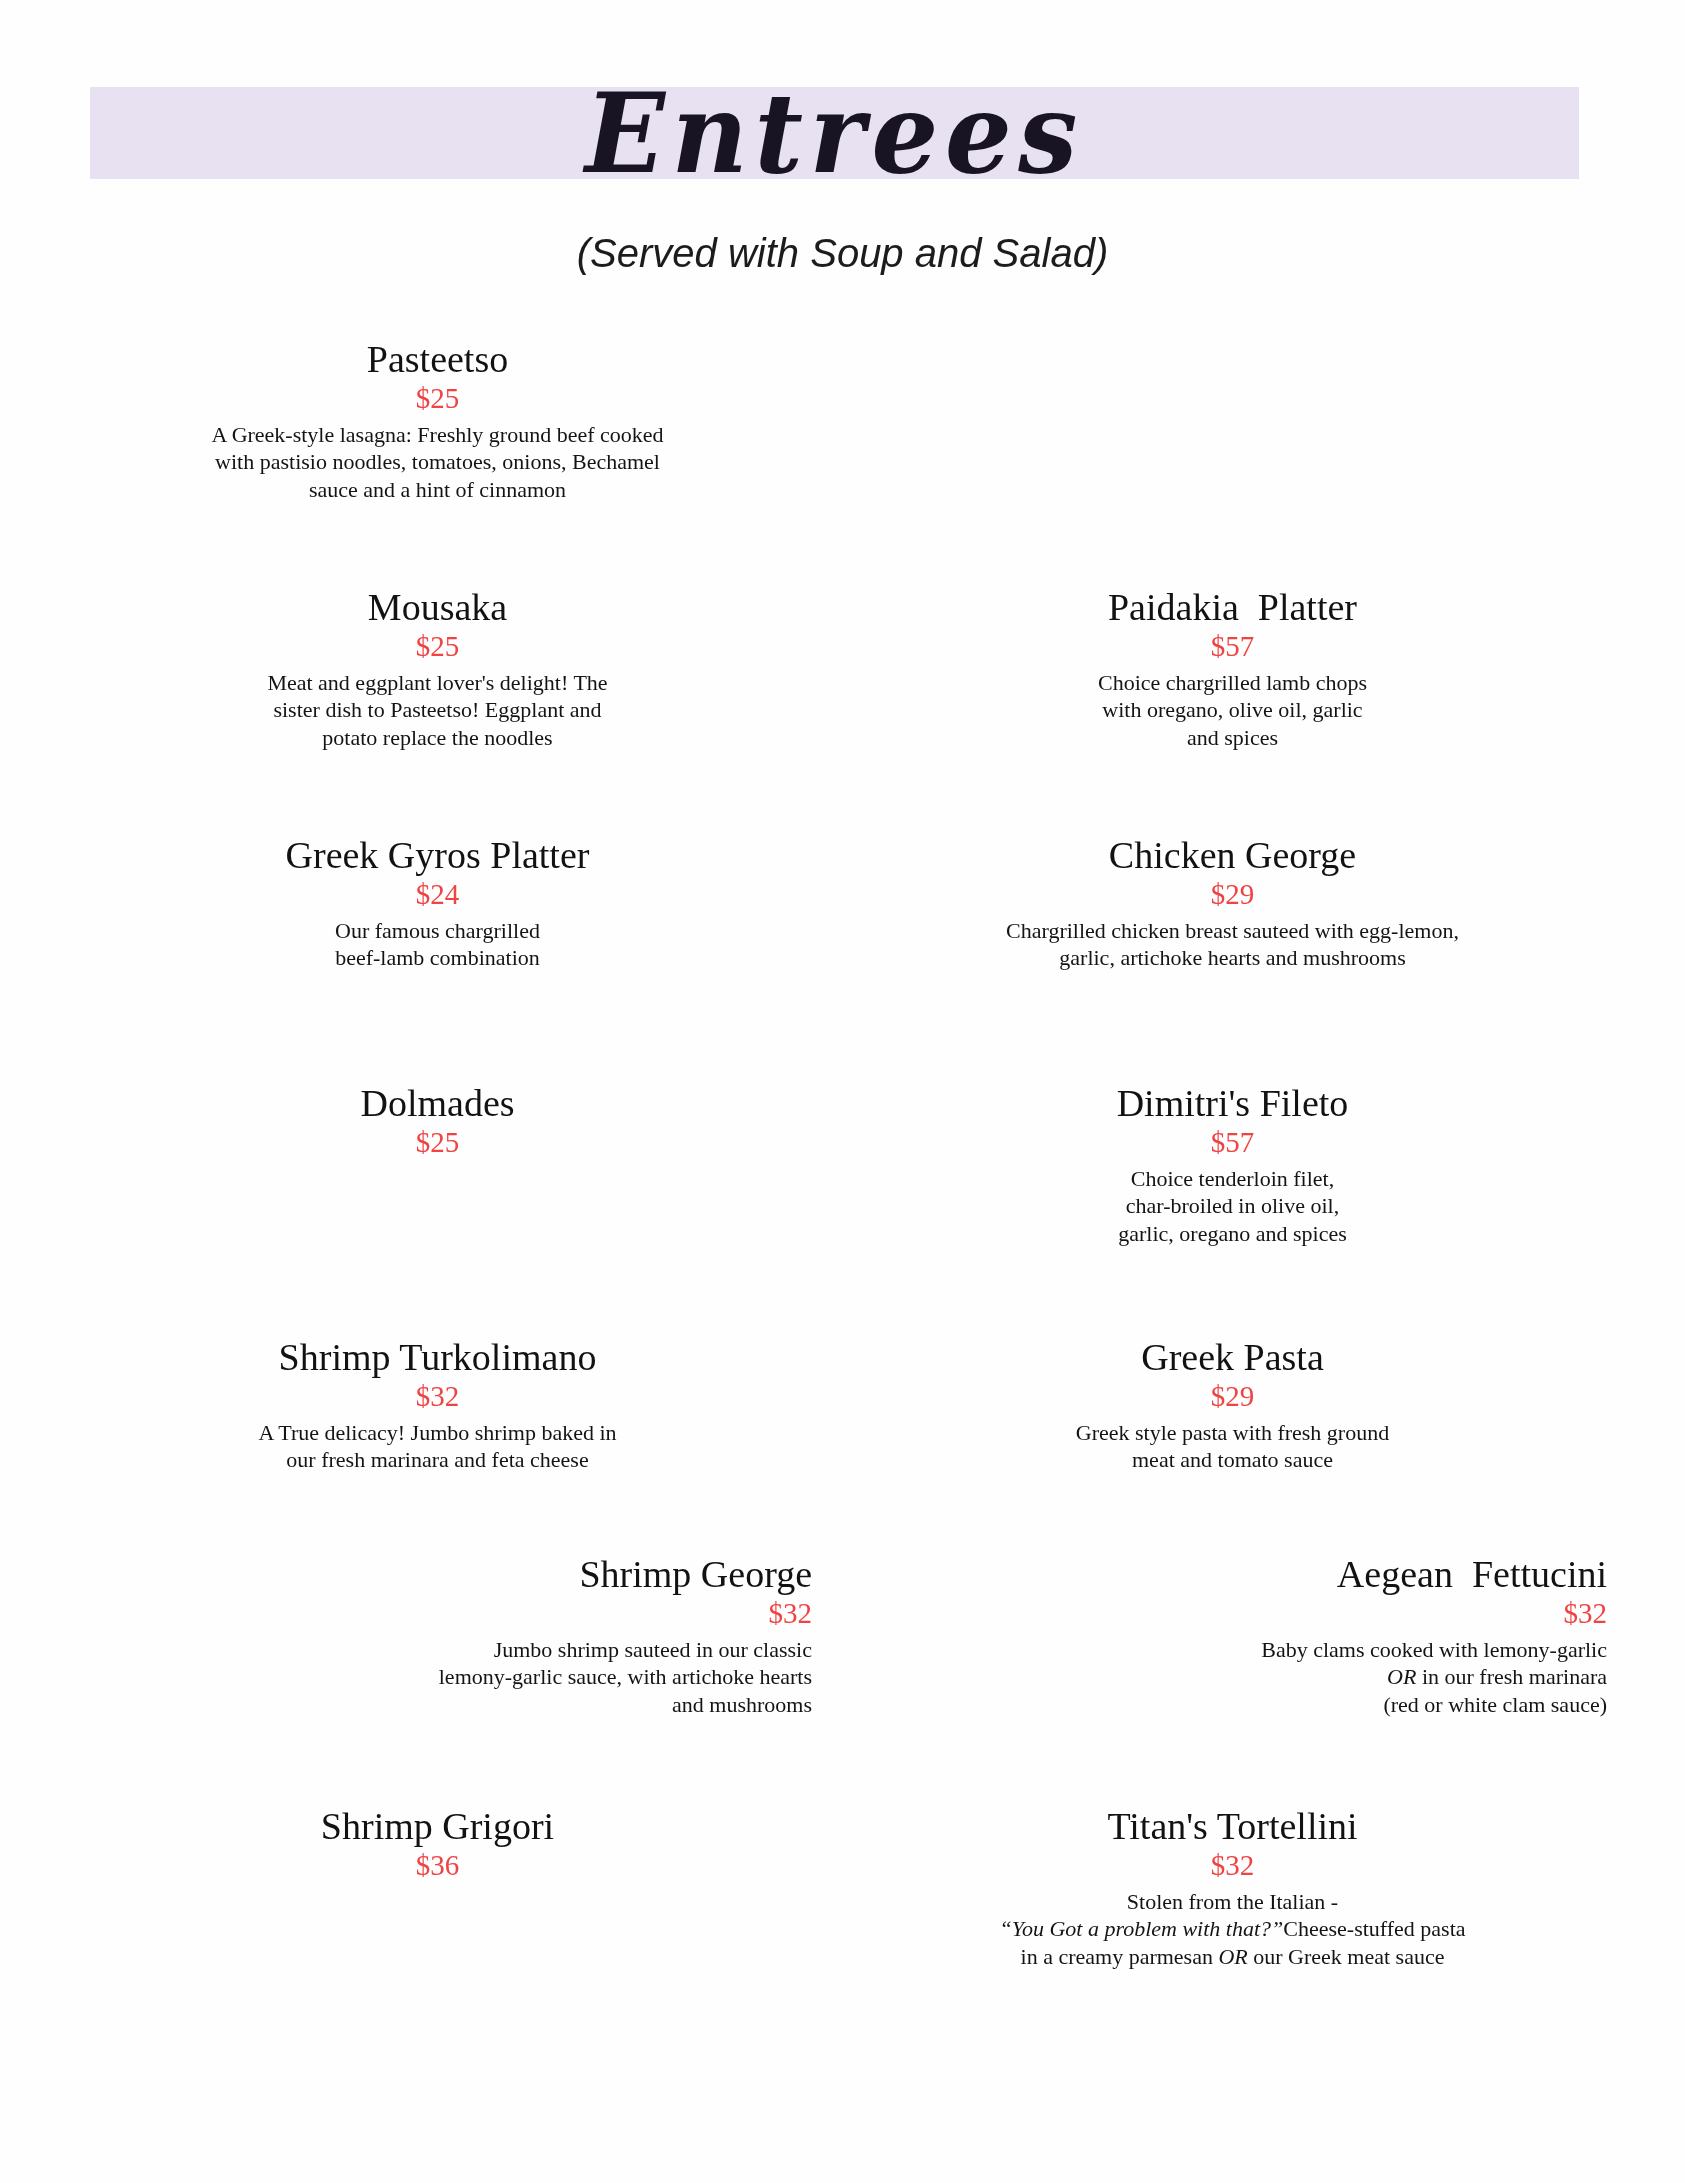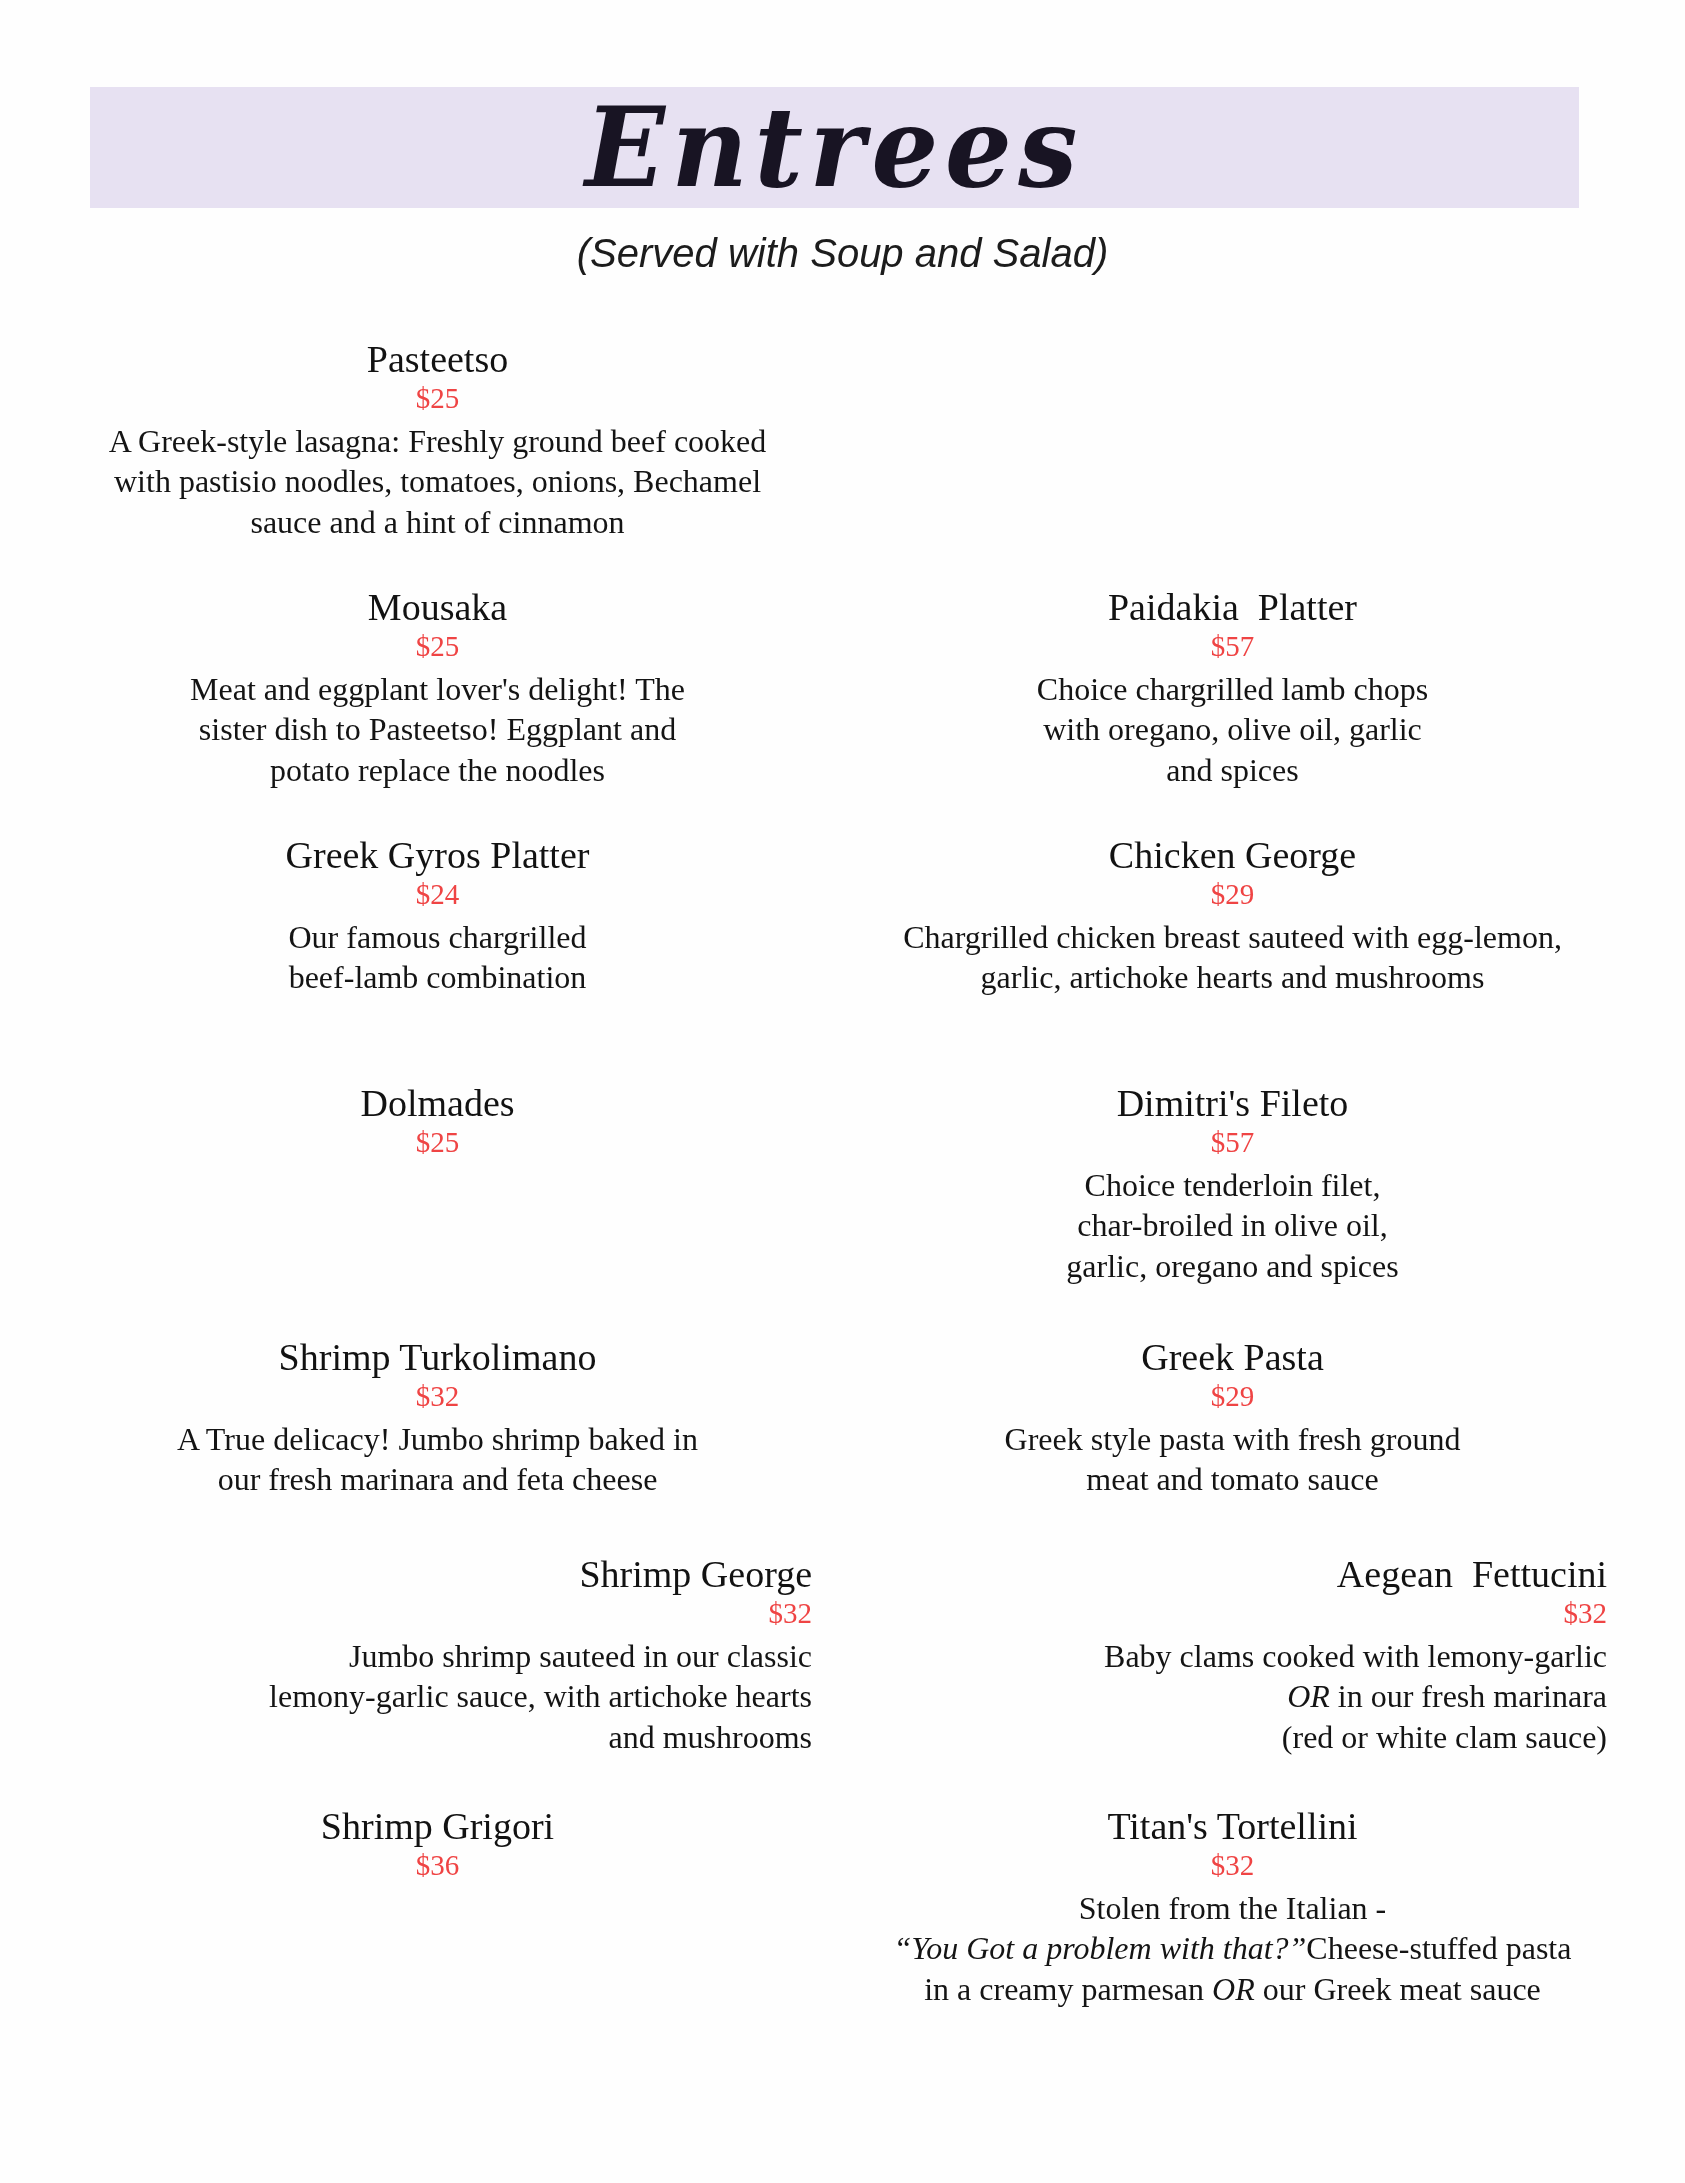--- a/index.html
+++ b/index.html
@@ -14,21 +14,21 @@
     background: #fefefe;
     font-family: "Liberation Serif", serif;
     color: #161616;
     overflow: hidden;
   }
   .banner {
     position: absolute;
     left: 90px;
     top: 87px;
     width: 1489px;
-    height: 121px;
+    height: 92px;
     display: flex;
     align-items: center;
     justify-content: center;
   }
   .banner-title {
     font-family: "DejaVu Serif", serif;
     font-style: italic;
     font-weight: bold;
     font-size: 105px;
     line-height: 1;
@@ -75,21 +75,21 @@
     white-space: pre-wrap;
     color: #121212;
   }
   .item-price {
     font-size: 29px;
     line-height: 1.15;
     margin-top: 2px;
     color: #ef4444;
   }
   .item-desc {
-    font-size: 32px;
+    font-size: 22px;
     line-height: 1.27;
     margin-top: 5.3px;
     white-space: pre-wrap;
     color: #141414;
   }
 </style>
 </head>
 <body>
 
 <div class="page">

